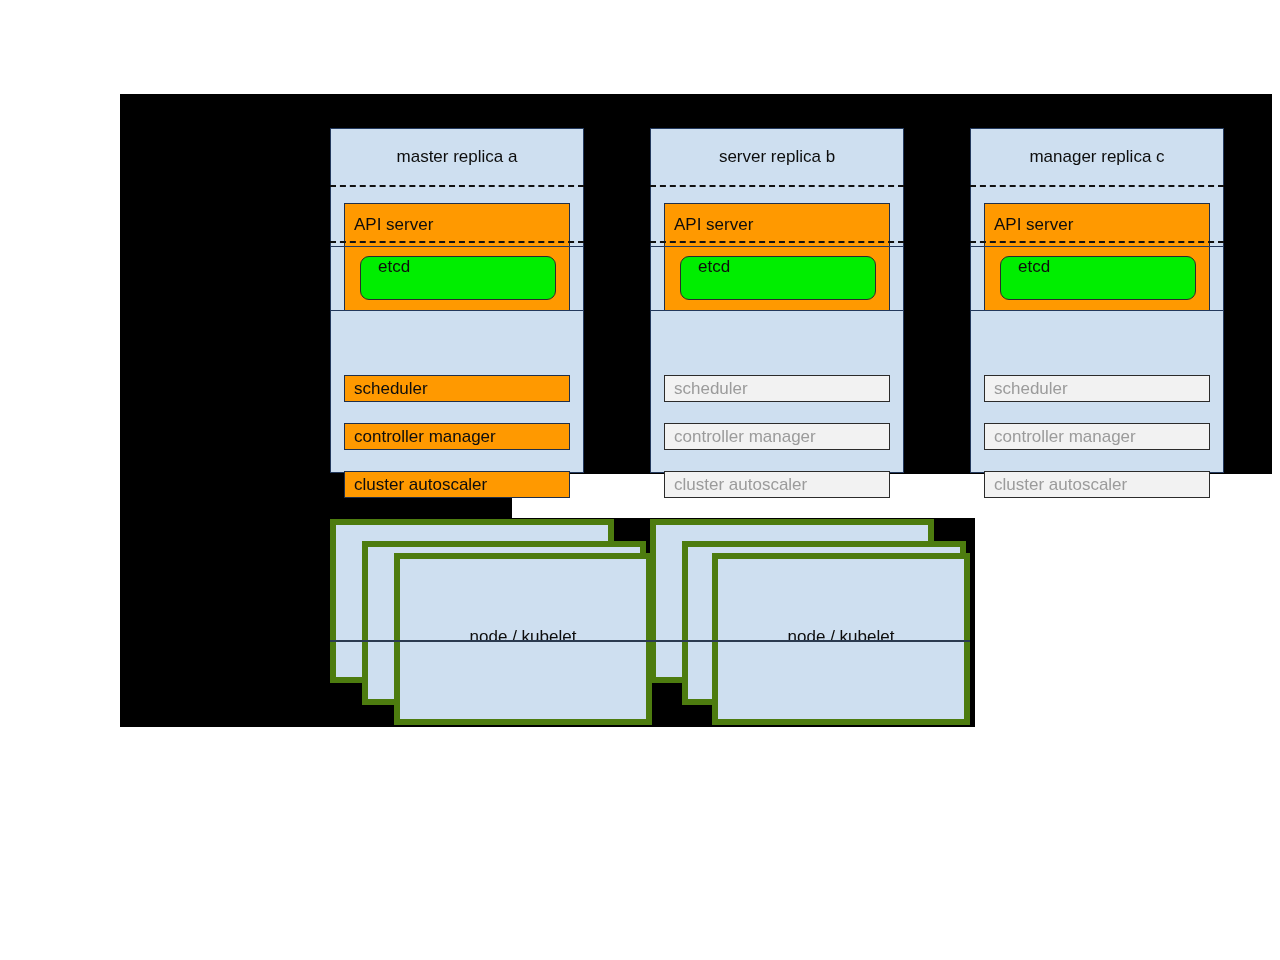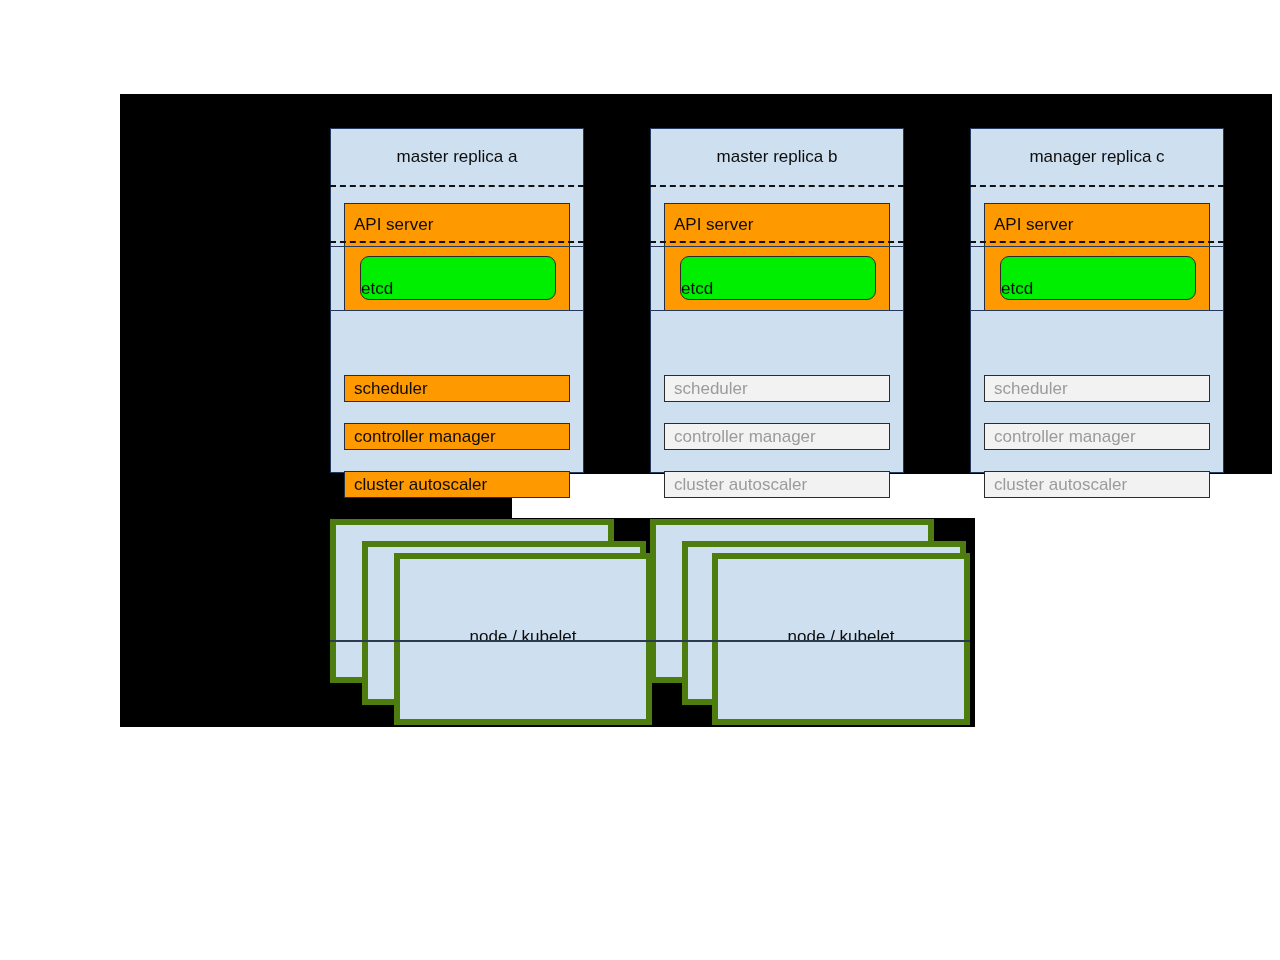--- a/index.html
+++ b/index.html
@@ -85,21 +85,22 @@
   }
 
   
   .etcd {
     position: absolute;
     background: #00ee00;
     border: 1px solid #2b2b2b;
     border-radius: 9px;
     box-sizing: border-box;
     display: flex;
-    align-items: flex-end;
+    align-items: flex-start;
+    padding-left: 17px;
     font-size: 17px;
     color: #0d0d0d;
   }
 
   
   .dashed-rule {
     position: absolute;
     height: 0;
     border-top: 2px dashed #111111;
   }
@@ -137,21 +138,21 @@
 
   <div class="backdrop" style="left:120px; top:94px; width:1152px; height:380px;"></div>
   <div class="backdrop" style="left:120px; top:474px; width:392px; height:44px;"></div>
   <div class="backdrop" style="left:120px; top:518px; width:855px; height:209px;"></div>
 
   <div class="replica" style="left:330px; top:128px; width:254px; height:345px;">
     <div class="replica-title">master replica a</div>
   </div>
 
   <div class="replica" style="left:650px; top:128px; width:254px; height:345px;">
-    <div class="replica-title">master replica b</div>
+    <div class="replica-title">server replica b</div>
   </div>
 
   <div class="replica" style="left:970px; top:128px; width:254px; height:345px;">
     <div class="replica-title">manager replica c</div>
   </div>
 
   <div class="dashed-rule" style="left:330px; top:185px; width:254px;"></div>
   <div class="dashed-rule" style="left:650px; top:185px; width:254px;"></div>
   <div class="dashed-rule" style="left:970px; top:185px; width:254px;"></div>
 

